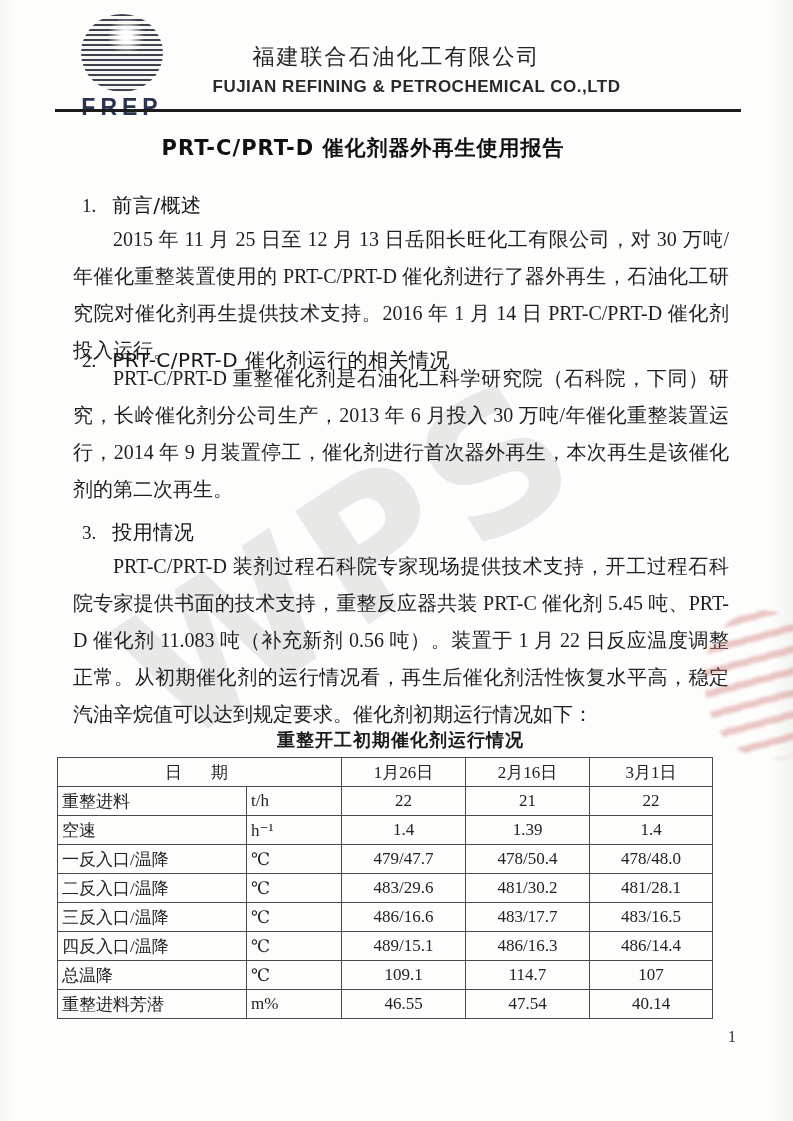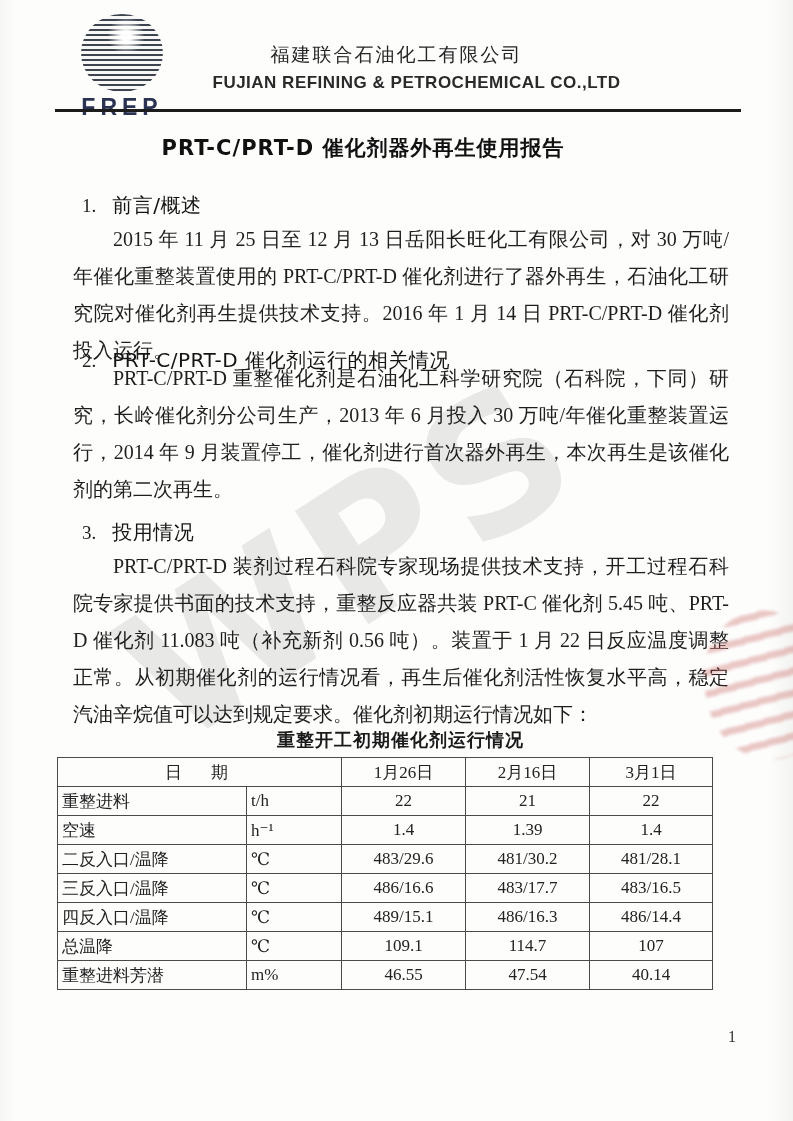--- a/index.html
+++ b/index.html
@@ -43,21 +43,21 @@
       radial-gradient(circle at 55% 28%, rgba(255,255,255,.98) 0 7%, rgba(255,255,255,0) 26%),
       repeating-linear-gradient(180deg,#3d4450 0 2px,#f7f7f6 2px 5px);
   }
   .logo-text{
     margin-top:2px;
     font-family:"Liberation Sans","DejaVu Sans",sans-serif;
     font-weight:bold;font-size:23px;letter-spacing:5px;
     color:#2b3352;
   }
   .company{position:absolute;left:0;top:42px;width:793px;text-align:center;}
-  .company-cn{font-size:19px;letter-spacing:2px;color:#252525;}
+  .company-cn{font-size:22px;letter-spacing:2px;color:#252525;}
   .company-en{
     margin-top:5px;
     font-family:"Liberation Sans","DejaVu Sans",sans-serif;
     font-weight:bold;font-size:17px;letter-spacing:.5px;color:#2a2a2a;padding-left:40px;
   }
   .header-rule{position:absolute;left:55px;top:109px;width:686px;height:3px;background:#1c1c1c;}
   
   .doc-title{
     position:absolute;left:0;top:134px;width:726px;margin:0;
     text-align:center;
@@ -159,20 +159,27 @@
         <td class="val">22</td>
       </tr>
       <tr>
         <td class="lbl">空速</td>
         <td class="unit">h⁻¹</td>
         <td class="val">1.4</td>
         <td class="val">1.39</td>
         <td class="val">1.4</td>
       </tr>
       <tr>
+        <td class="lbl">一反入口/温降</td>
+        <td class="unit">℃</td>
+        <td class="val">479/47.7</td>
+        <td class="val">478/50.4</td>
+        <td class="val">478/48.0</td>
+      </tr>
+      <tr>
         <td class="lbl">二反入口/温降</td>
         <td class="unit">℃</td>
         <td class="val">483/29.6</td>
         <td class="val">481/30.2</td>
         <td class="val">481/28.1</td>
       </tr>
       <tr>
         <td class="lbl">三反入口/温降</td>
         <td class="unit">℃</td>
         <td class="val">486/16.6</td>

